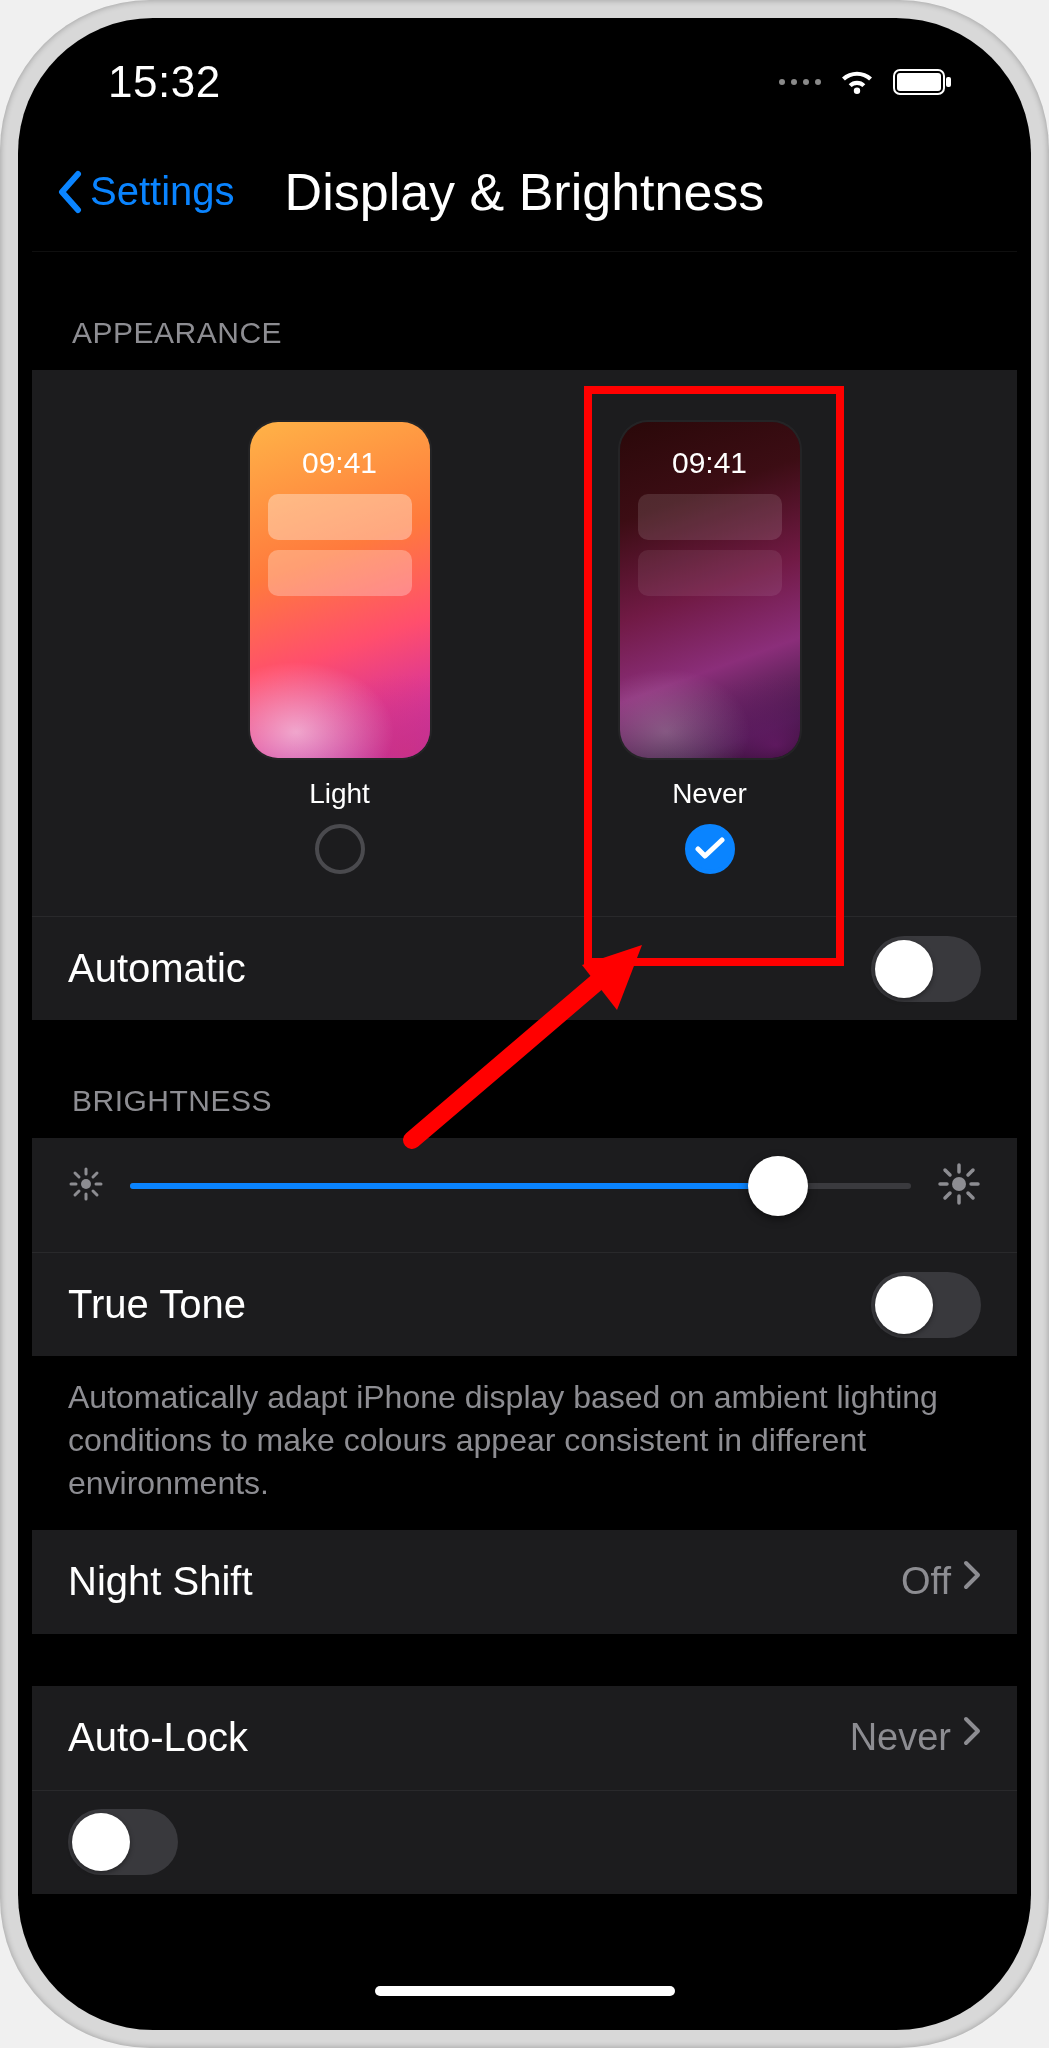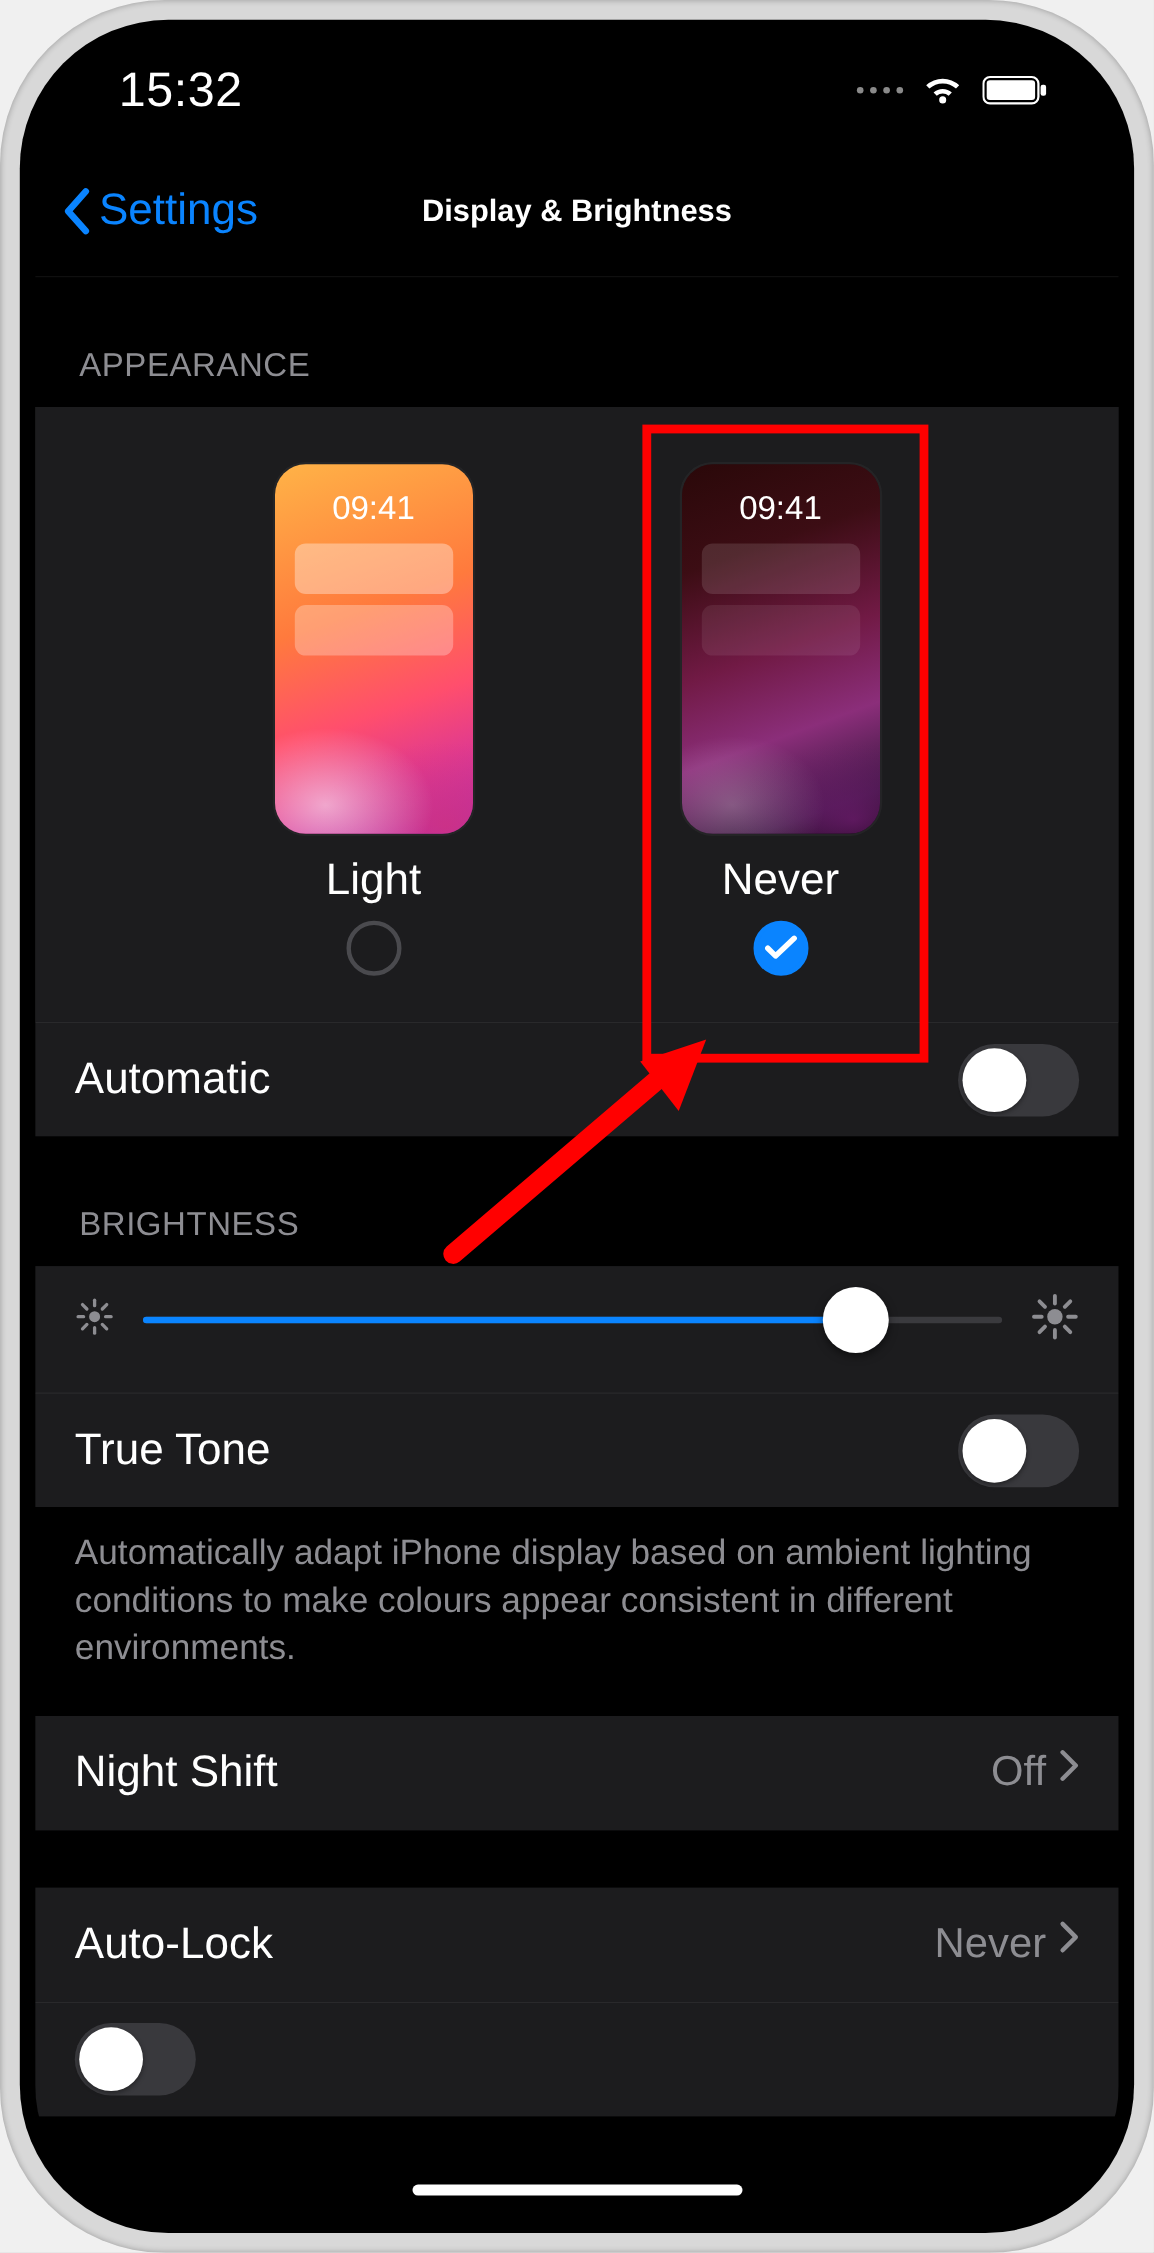--- a/index.html
+++ b/index.html
@@ -67,21 +67,21 @@
   }
   .back {
     display: flex; align-items: center; gap: 6px;
     color: #0a84ff;
     font-size: 40px;
     position: absolute;
     left: 24px;
   }
   .nav-title {
     flex:1; text-align:center;
-    font-size: 28px; font-weight: 700;
+    font-size: 52px; font-weight: 400;
   }
 
   
   .content { padding-bottom: 60px; }
   .section-header {
     padding: 64px 40px 20px;
     font-size: 30px;
     color: #8d8d92;
     text-transform: uppercase;
     letter-spacing: .5px;
@@ -136,21 +136,21 @@
     position:absolute; bottom:0; left:-20px; right:-20px; height:130px;
     background: radial-gradient(ellipse 120px 90px at 30% 80%, rgba(255,255,255,0.25), transparent 70%),
                 radial-gradient(ellipse 160px 100px at 80% 90%, rgba(120,30,120,.7), transparent 70%);
   }
   .light .wave {
     background: radial-gradient(ellipse 140px 100px at 30% 80%, rgba(255,255,255,0.55), transparent 70%),
                 radial-gradient(ellipse 170px 110px at 80% 95%, rgba(210,50,120,.7), transparent 70%);
   }
   .opt-label {
     margin-top: 20px;
-    font-size: 40px; color:#fff;
+    font-size: 28px; color:#fff;
   }
   .opt-radio {
     margin-top: 14px;
     width: 50px; height: 50px; border-radius: 50%;
     border: 4px solid #4a4a4e;
     display:flex; align-items:center; justify-content:center;
   }
   .opt-radio.checked {
     background: #0a84ff; border-color: #0a84ff;
   }
@@ -210,21 +210,21 @@
     background:#0a84ff; border-radius:3px;
   }
   .slider-knob {
     position:absolute; top:50%;
     width:60px; height:60px; border-radius:50%; background:#fff;
     transform: translate(-50%, -50%);
     box-shadow: 0 3px 8px rgba(0,0,0,.5);
   }
 
   .footer-text {
-    padding: 20px 36px 40px;
+    padding: 20px 36px 24px;
     font-size: 32px;
     color: #8d8d92;
     line-height: 1.35;
   }
 
   .gap { height: 52px; }
 
   .home-ind {
     position:absolute; bottom:20px; left:50%;
     transform: translateX(-50%);

